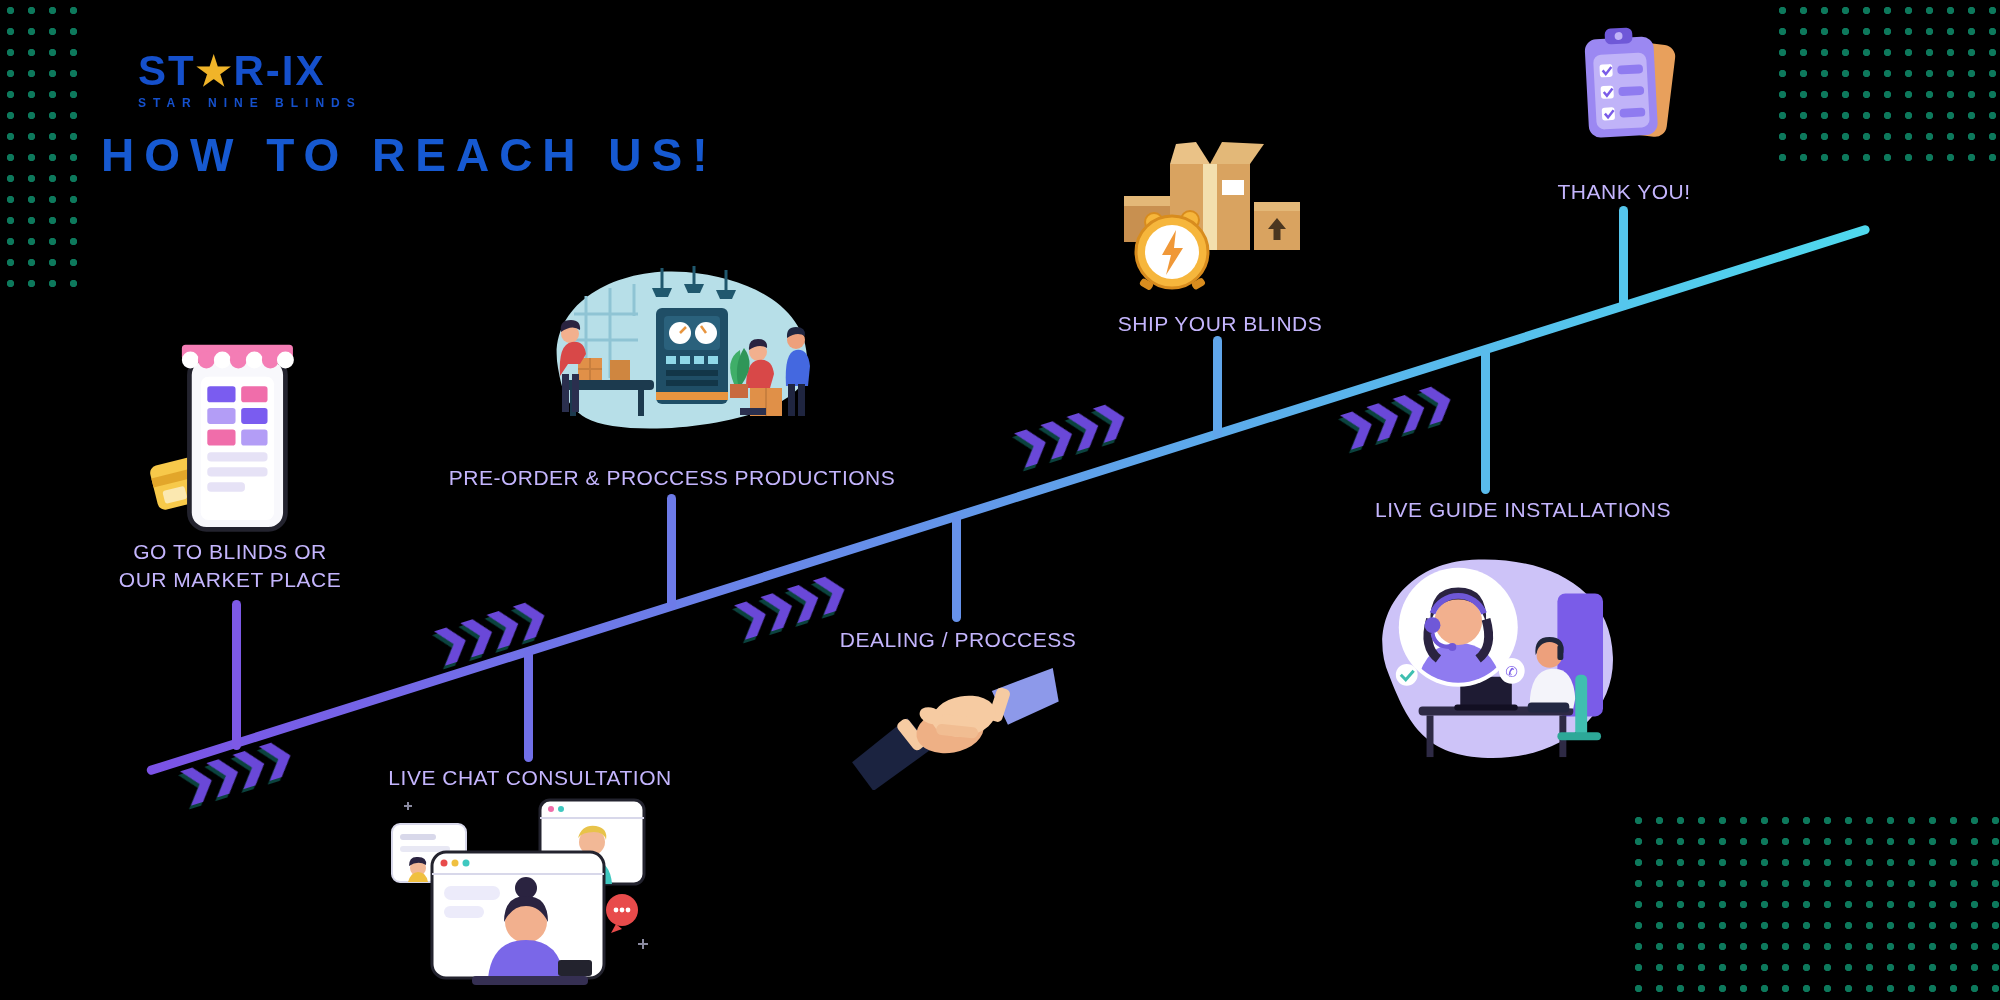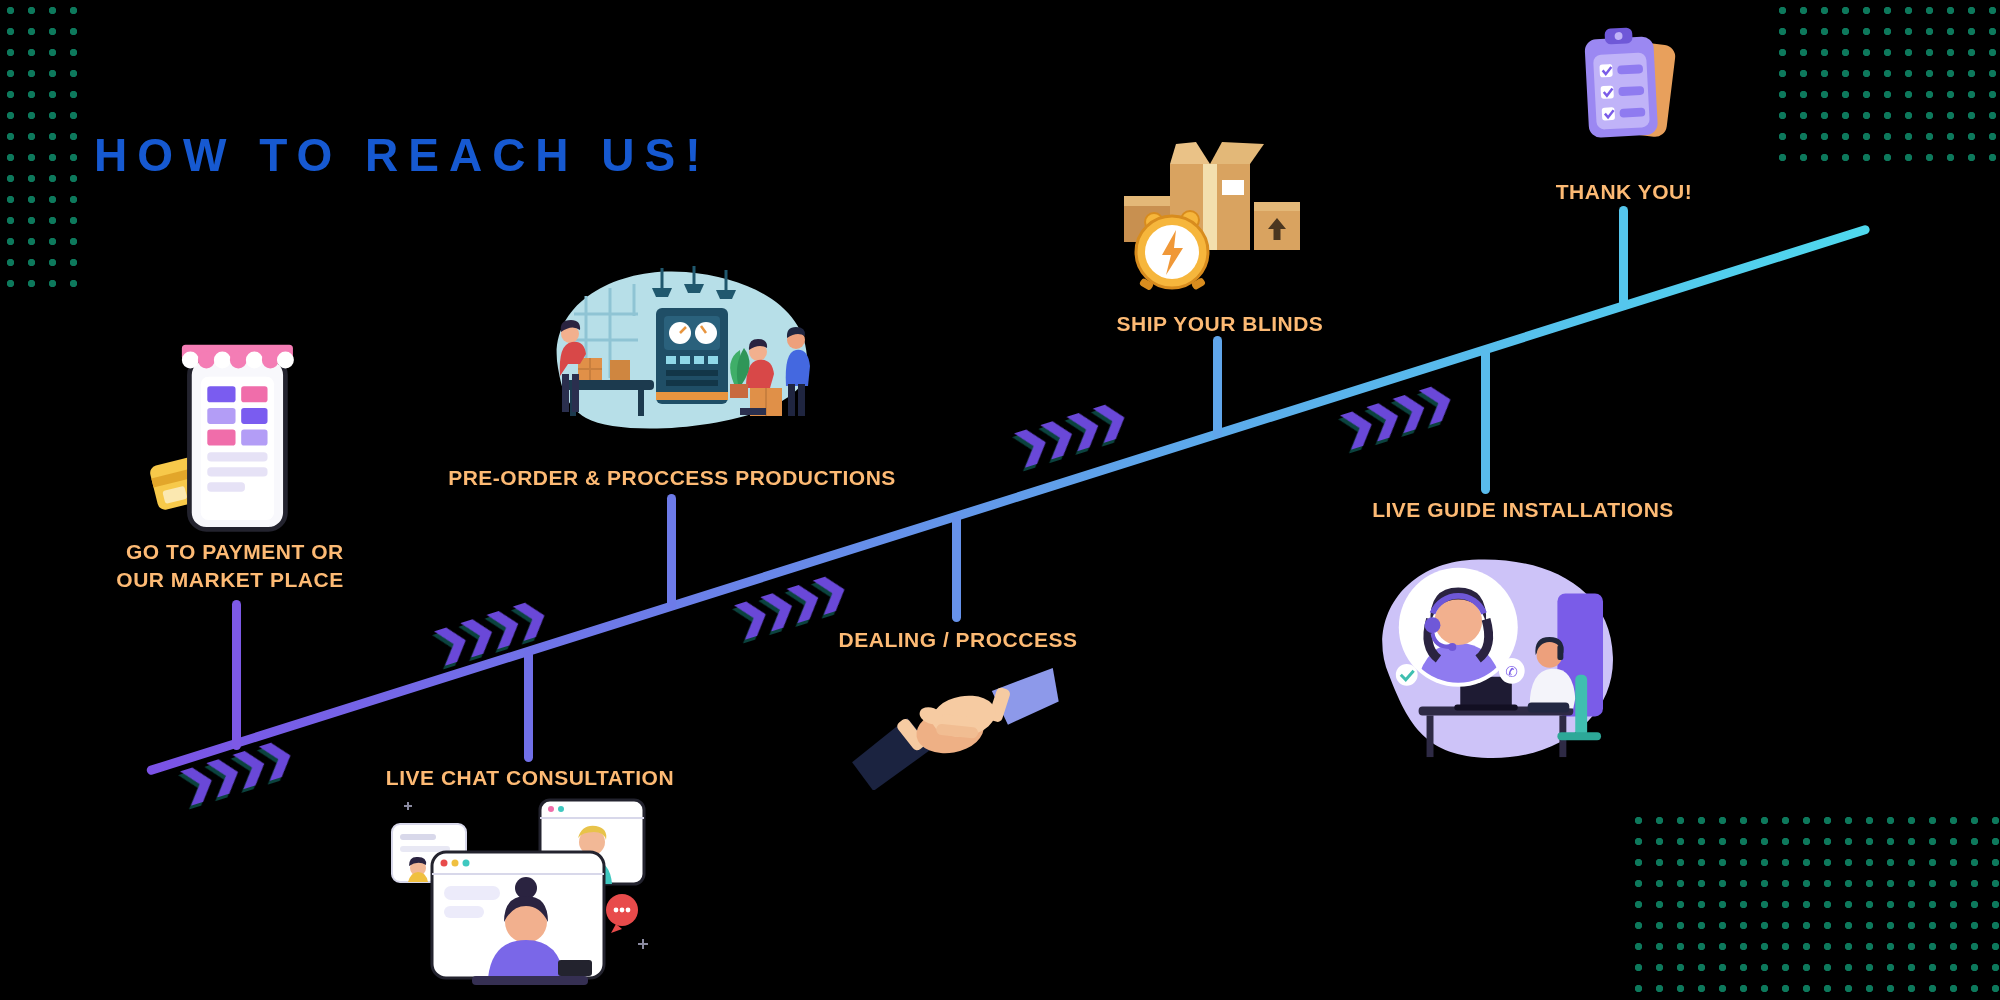--- a/index.html
+++ b/index.html
@@ -7,41 +7,45 @@
           font-family:"Liberation Sans",sans-serif;}
   .halftone{position:absolute;background-image:radial-gradient(circle,#0e8666 3.4px,transparent 4px);
             background-size:21px 21px;opacity:.9;}
   .ht-tl{left:0;top:0;width:88px;height:300px;}
   .ht-tr{left:1772px;top:0;width:228px;height:170px;}
   .ht-br{left:1628px;top:810px;width:372px;height:190px;}
   .logo{position:absolute;left:138px;top:50px;color:#1550cc;}
   .logo-main{font-size:42px;font-weight:700;letter-spacing:2px;line-height:1;}
   .logo-main .star{color:#f0b429;font-size:40px;}
   .logo-sub{font-size:12px;font-weight:700;letter-spacing:7px;margin-top:4px;}
-  .title{position:absolute;left:94px;top:128px;margin:0;color:#1659d1;
+  .title{position:absolute;left:101px;top:128px;margin:0;color:#1659d1;
          font-size:46px;font-weight:700;letter-spacing:10px;}
   .timeline{position:absolute;left:147px;top:767px;width:1806px;height:9px;border-radius:5px;
             background:linear-gradient(90deg,#7b52e6 0%,#5fa2ea 55%,#4fd9ee 100%);
             transform:rotate(-17.5deg);transform-origin:left center;}
   .connector{position:absolute;width:9px;border-radius:5px;}
-  .step-label{position:absolute;transform:translateX(-50%);color:#fdba74;font-size:21px;
-              font-weight:700;letter-spacing:.5px;text-align:right;line-height:1.35;white-space:nowrap;}
+  .step-label{position:absolute;transform:translateX(-50%);color:#c4b5fd;font-size:21px;
+              font-weight:400;letter-spacing:.5px;text-align:center;line-height:1.35;white-space:nowrap;}
   .icon{position:absolute;}
   .chev{position:absolute;transform:rotate(-17.5deg);
         filter:drop-shadow(-3px 3px 0 rgba(13,79,73,.85));}
 </style>
 </head>
 <body>
 
 <div class="canvas">
 
   <div class="halftone ht-tl"></div>
   <div class="halftone ht-tr"></div>
   <div class="halftone ht-br"></div>
 
+  <div class="logo">
+    <div class="logo-main"><span>ST</span><span class="star">★</span><span>R-IX</span></div>
+    <div class="logo-sub">STAR NINE BLINDS</div>
+  </div>
 
   <h1 class="title">HOW TO REACH US!</h1>
 
   <div class="timeline"></div>
 
   <div class="connector" style="left:232px;top:600px;height:150px;background:#7d59e6"></div>
   <div class="connector" style="left:524px;top:650px;height:112px;background:#7170e8"></div>
   <div class="connector" style="left:667px;top:494px;height:116px;background:#6d7be8"></div>
   <div class="connector" style="left:952px;top:514px;height:108px;background:#6692ea"></div>
   <div class="connector" style="left:1213px;top:336px;height:102px;background:#60a6eb"></div>
@@ -83,21 +87,21 @@
   <svg class="chev" style="left:1343px;top:398px" viewBox="0 0 104 34" width="110" height="36">
       <g fill="#6a48d8">
         <polygon points="0,0 12,0 26,17 12,34 0,34 14,17"></polygon>
         <polygon points="26,0 38,0 52,17 38,34 26,34 40,17"></polygon>
         <polygon points="52,0 64,0 78,17 64,34 52,34 66,17"></polygon>
         <polygon points="78,0 90,0 104,17 90,34 78,34 92,17"></polygon>
       </g>
     </svg>
 
   <div class="step-label" style="left:230px;top:538px">
-    <div>GO TO PAYMENT OR</div>
+    <div>GO TO BLINDS OR</div>
     <div>OUR MARKET PLACE</div>
   </div>
   <div class="step-label" style="left:672px;top:464px">PRE-ORDER &amp; PROCCESS PRODUCTIONS</div>
   <div class="step-label" style="left:530px;top:764px">LIVE CHAT CONSULTATION</div>
   <div class="step-label" style="left:958px;top:626px">DEALING / PROCCESS</div>
   <div class="step-label" style="left:1220px;top:310px">SHIP YOUR BLINDS</div>
   <div class="step-label" style="left:1523px;top:496px">LIVE GUIDE INSTALLATIONS</div>
   <div class="step-label" style="left:1624px;top:178px">THANK YOU!</div>
 
   <div class="icon" style="left:148px;top:336px">

